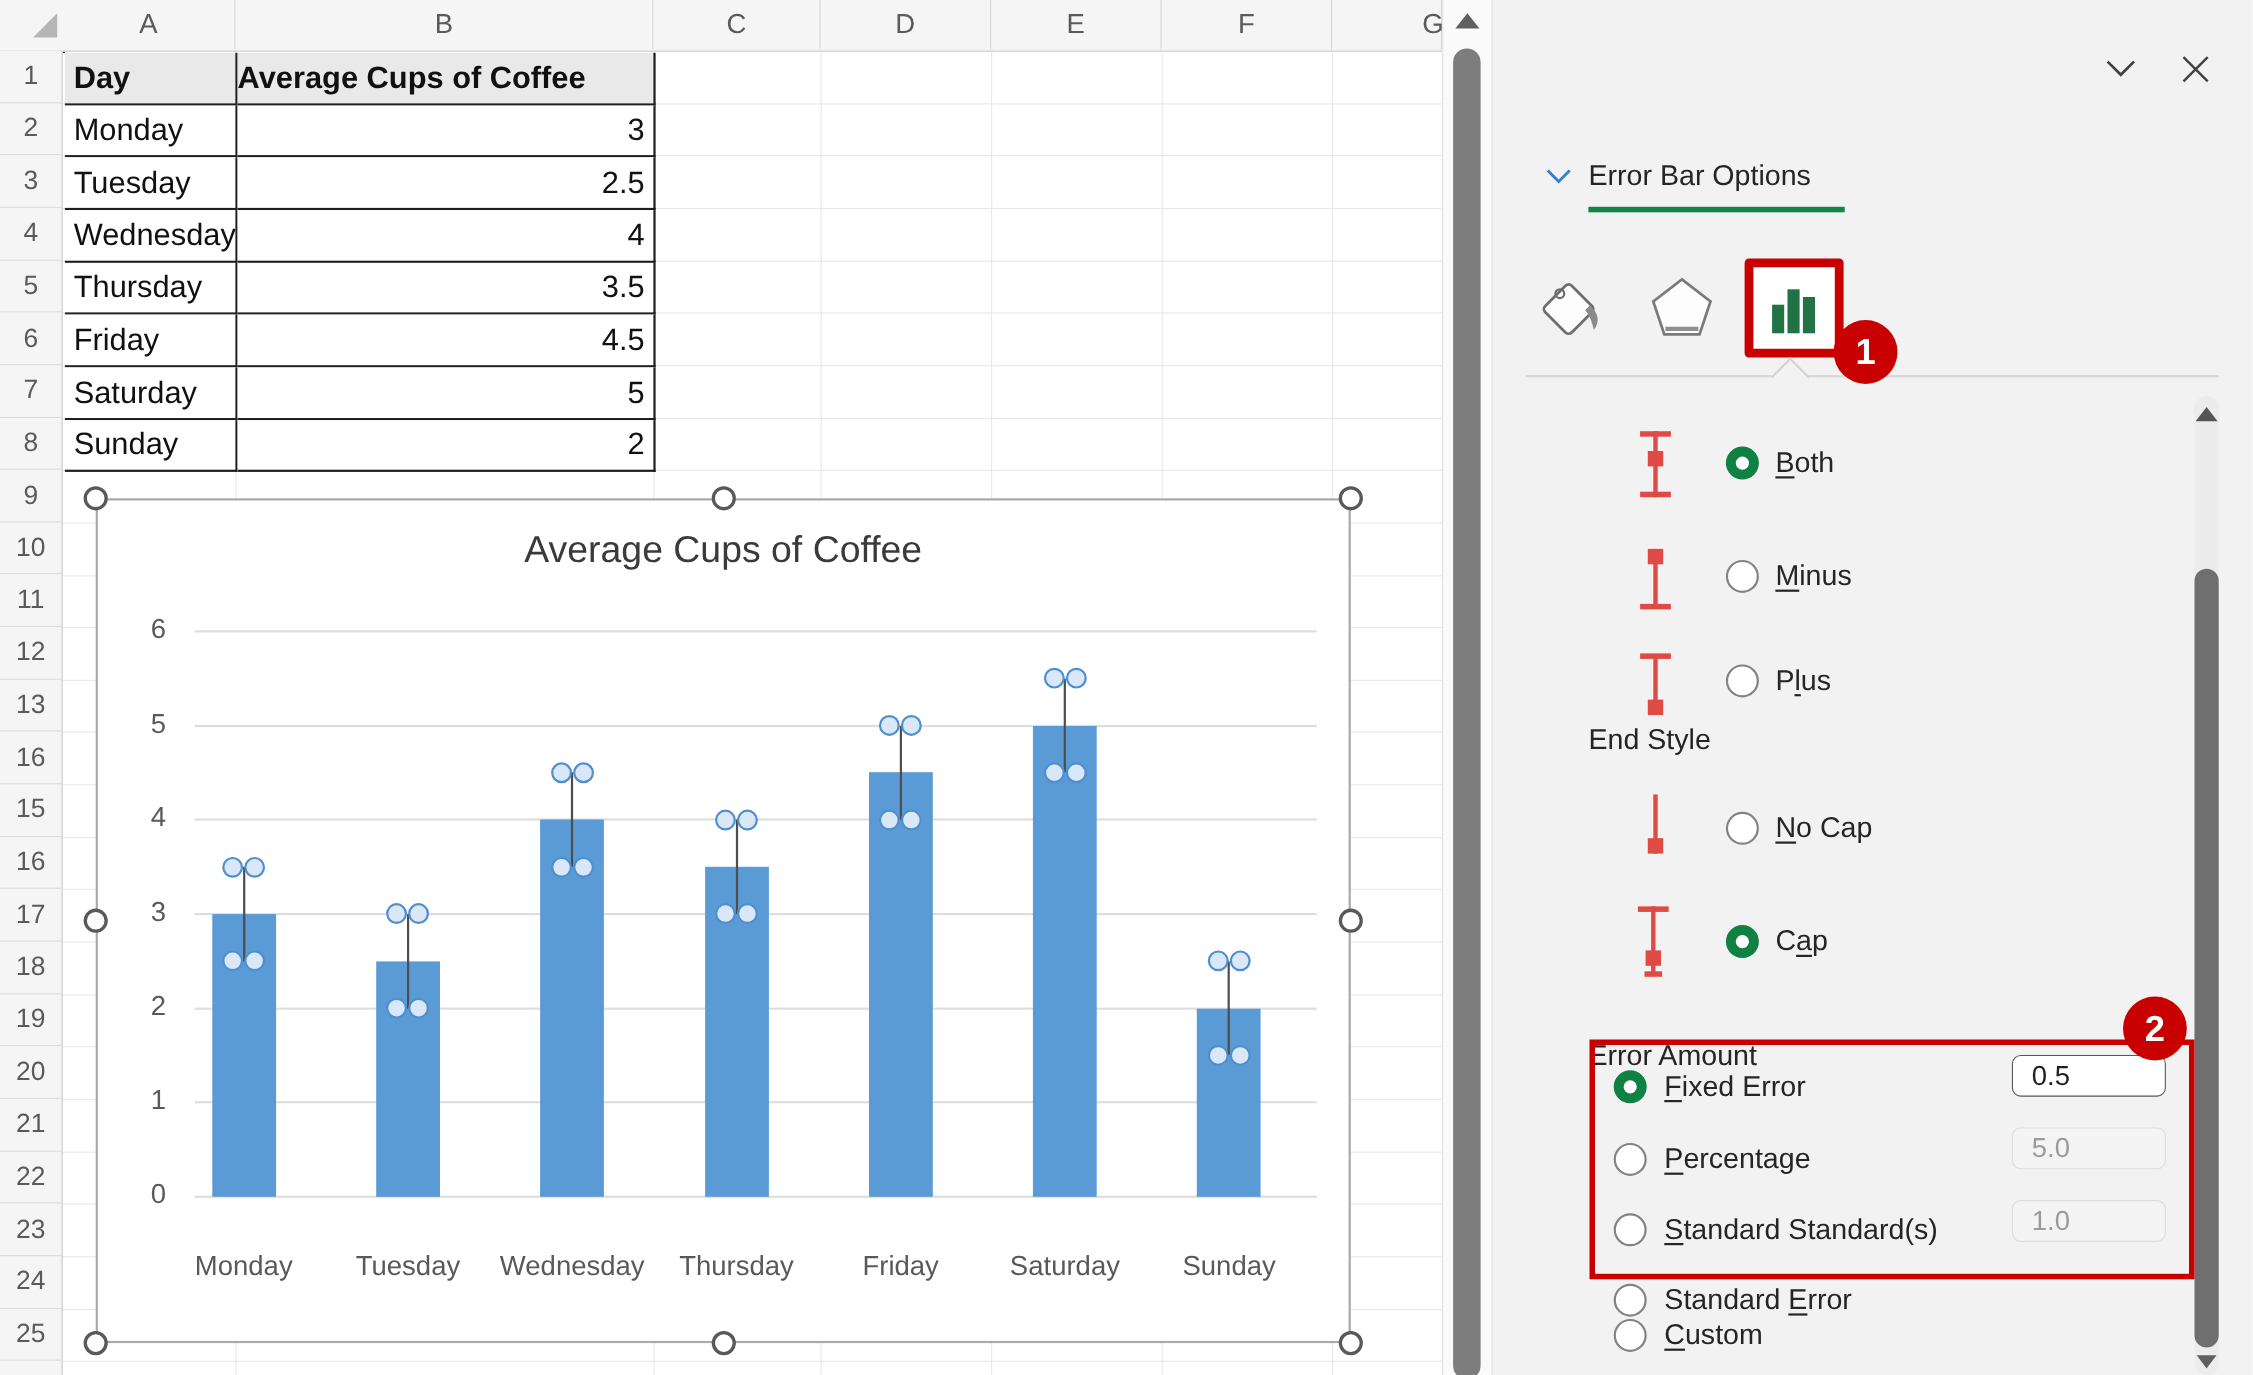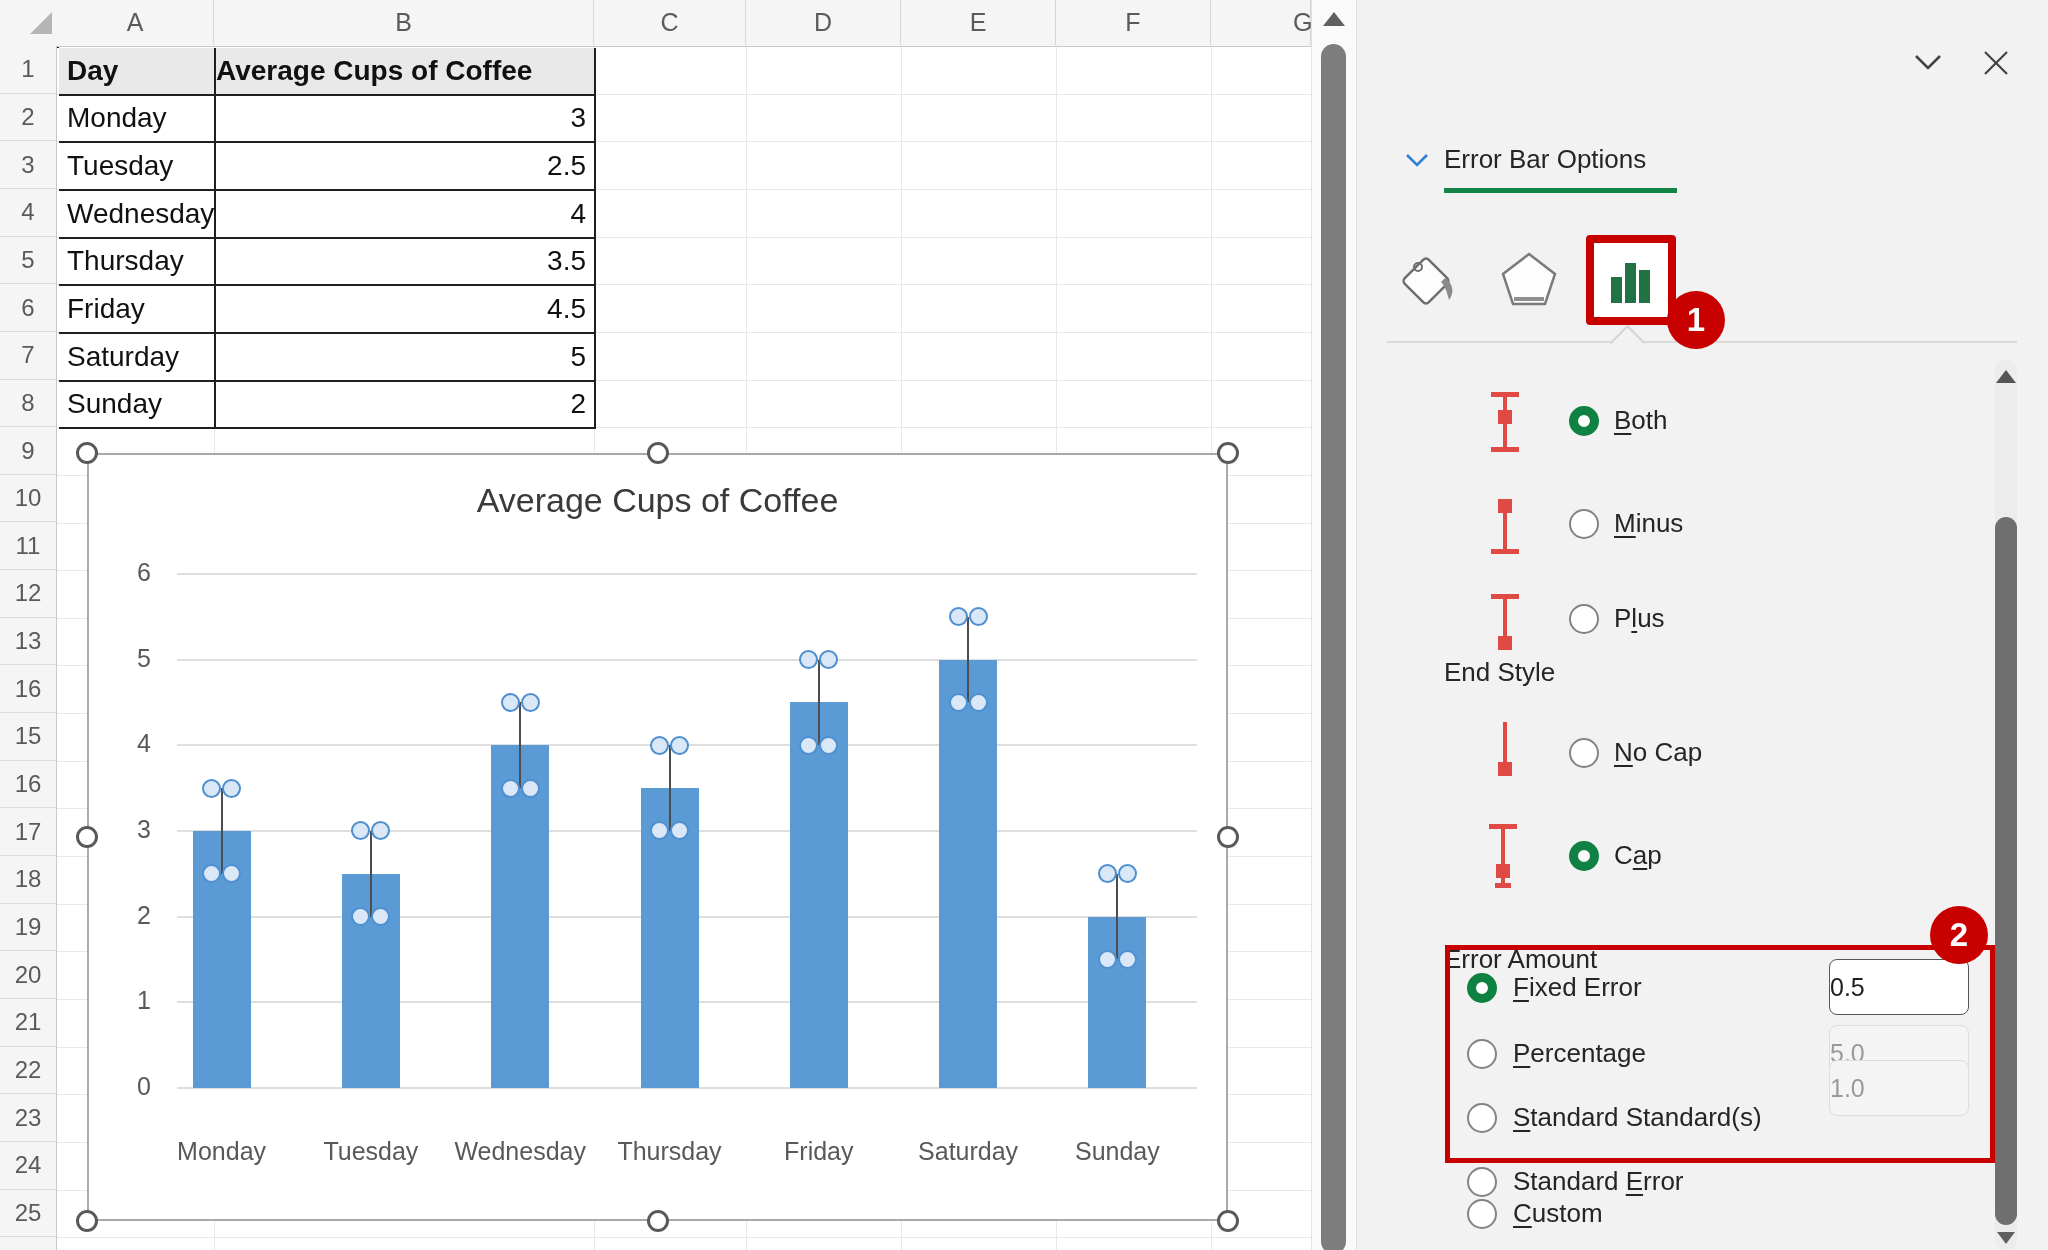--- a/index.html
+++ b/index.html
@@ -40,21 +40,21 @@
   .badge{position:absolute;width:58px;height:58px;border-radius:50%;background:#c80000;color:#fff;font-size:33px;font-weight:bold;display:flex;align-items:center;justify-content:center;z-index:8;}
   #divider{position:absolute;left:30px;top:341px;width:630px;height:2px;background:#d8d8d8;}
   #notch{position:absolute;left:258px;top:330px;width:23px;height:23px;background:#f2f2f2;border-left:2px solid #d4d4d4;border-top:2px solid #d4d4d4;transform:rotate(45deg);z-index:2;}
   .p-row-label{position:absolute;font-size:26px;color:#252525;white-space:nowrap;}
   .p-heading{position:absolute;font-size:26px;color:#252525;}
   .accel{text-decoration:underline;text-underline-offset:4px;}
   .radio{position:absolute;width:30px;height:30px;border-radius:50%;background:#fff;box-sizing:border-box;}
   .radio.off{border:2.5px solid #838383;}
   .radio.on{border:9px solid #0f8142;}
   .ebicon{position:absolute;}
-  .num-input{position:absolute;width:140px;height:56px;box-sizing:border-box;border-radius:8px;font-size:25px;padding-left:0;font-family:"Liberation Sans",sans-serif;outline:none;}
+  .num-input{position:absolute;width:140px;height:38px;box-sizing:border-box;border-radius:8px;font-size:25px;padding-left:17px;font-family:"Liberation Sans",sans-serif;outline:none;}
   .num-input.active{background:#fff;border:1.5px solid #575757;color:#1f1f1f;}
   .num-input.disabled{background:#f4f4f4;border:1.5px solid #dddddd;color:#9a9a9a;}
   #red-rect{position:absolute;left:88px;top:945px;width:550px;height:218px;border:5px solid #c80000;box-sizing:border-box;z-index:1;}
   #specify-btn{position:absolute;left:472px;top:1183px;width:192px;height:61px;border:1.5px solid #d9d9d9;border-radius:10px;background:#f4f4f4;
                font-size:26px;color:#9a9a9a;display:flex;align-items:center;padding-left:20px;box-sizing:border-box;white-space:nowrap;overflow:hidden;}
   
   #panel-scroll{position:absolute;left:638px;top:360px;width:26px;height:890px;}
   #panel-scroll-track{position:absolute;left:0;top:0;width:22px;height:890px;background:#ececec;border-radius:11px;}
   #panel-thumb{position:absolute;left:0;top:157px;width:22px;height:708px;background:#6f6f6f;border-radius:11px;}
   svg{display:block;}
@@ -385,21 +385,21 @@
   <div class="radio off" style="left:110px;top:1039px;"></div>
   <div class="p-row-label" style="left:156px;top:1038px;">
     <span></span><span class="accel">P</span><span>ercentage</span>
   </div>
   <input class="num-input disabled" style="left: 472px; top: 1025px;" disabled="" value="5.0">
 
   <div class="radio off" style="left:110px;top:1103px;"></div>
   <div class="p-row-label" style="left:156px;top:1102px;">
     <span></span><span class="accel">S</span><span>tandard Standard(s)</span>
   </div>
-  <input class="num-input disabled" style="left: 472px; top: 1060px;" disabled="" value="1.0">
+  <input class="num-input disabled" style="left: 472px; top: 1091px;" disabled="" value="1.0">
 
   <div class="radio off" style="left:110px;top:1167px;"></div>
   <div class="p-row-label" style="left:156px;top:1166px;">
     <span>Standard </span><span class="accel">E</span><span>rror</span>
   </div>
 
   <div class="radio off" style="left:110px;top:1199px;"></div>
   <div class="p-row-label" style="left:156px;top:1198px;">
     <span></span><span class="accel">C</span><span>ustom</span>
   </div>

